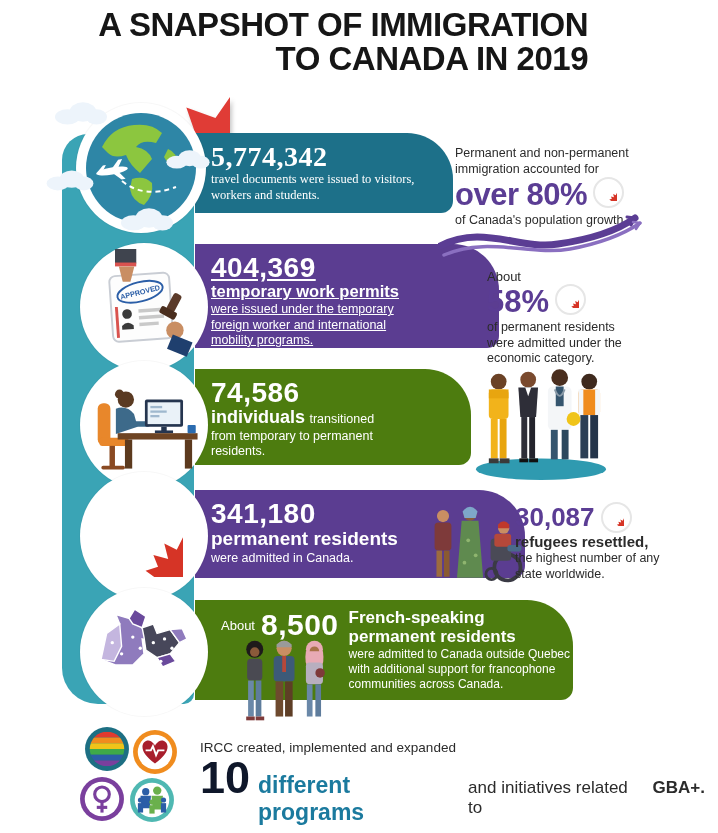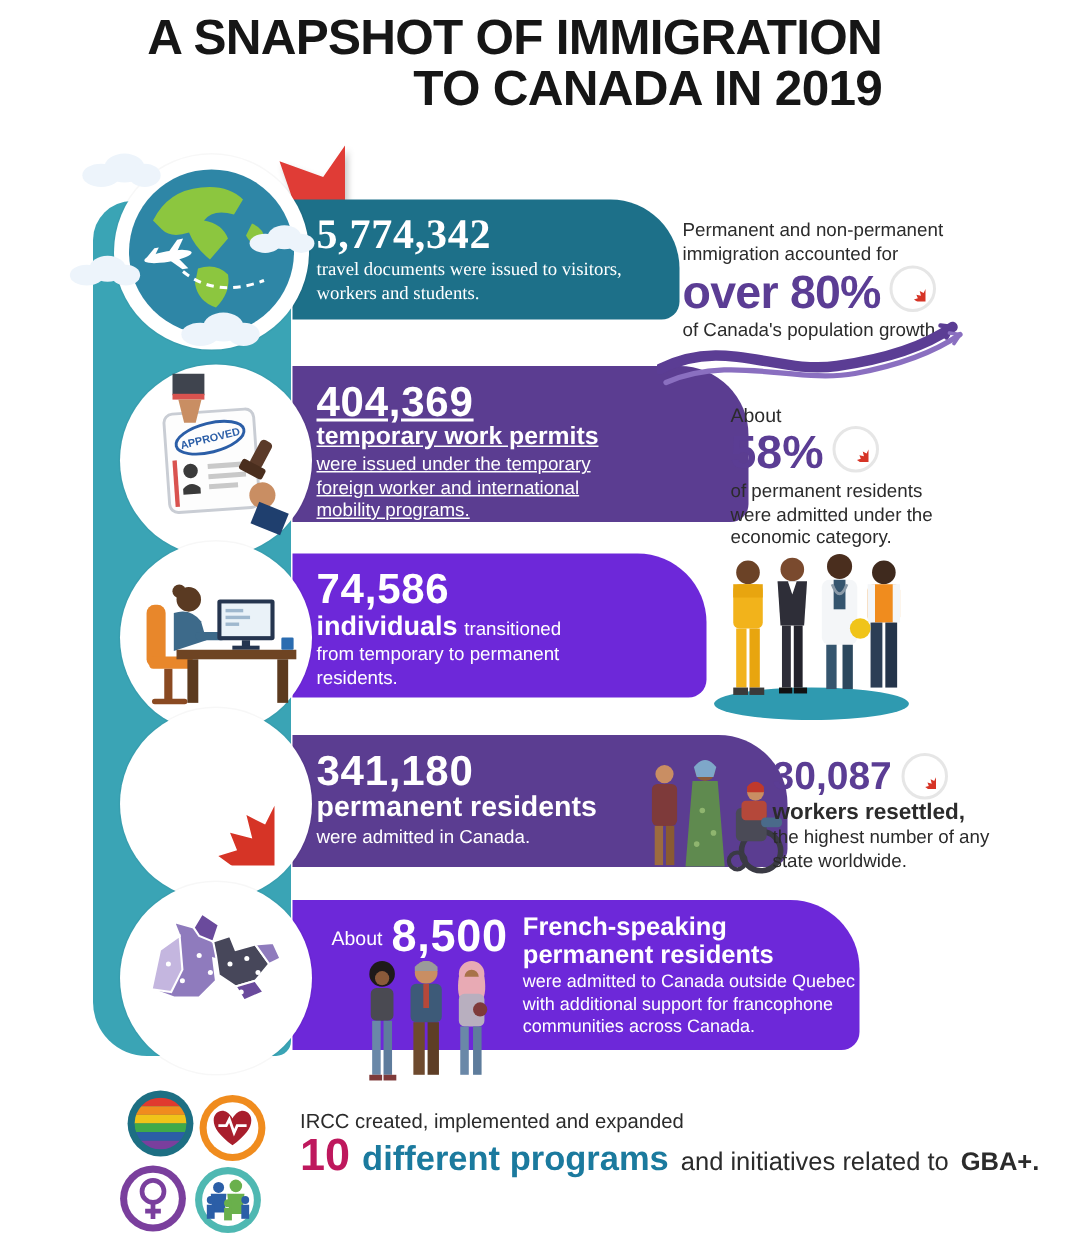--- a/index.html
+++ b/index.html
@@ -16,21 +16,21 @@
         background:#3AA4B5;border-radius:26px 8px 10px 36px;}
 
   
   .banner{position:absolute;left:195px;color:#fff;border-radius:0 46px 12px 0;
           box-sizing:border-box;padding:9px 10px 8px 16px;}
   .banner .stat{font-weight:bold;font-size:28px;line-height:1.05;letter-spacing:0.5px;}
   .banner .heading{font-weight:bold;font-size:16.5px;line-height:1.15;}
   .banner .desc{font-size:12.5px;line-height:1.22;margin-top:1px;}
   .b-teal{background:#1D7089;}
   .b-purple{background:#5B3D91;}
-  .b-rust{background:#6d28d9;}
+  .b-rust{background:#4d7c0f;}
 
   #banner-travel{top:133px;width:258px;height:80px;font-family:Liberation Serif, serif;}
   #banner-travel .desc{width:230px;}
   #banner-permits{top:244px;width:304px;height:104px;text-decoration:underline;}
   #banner-permits .desc{width:210px;}
   #banner-transitioned{top:369px;width:276px;height:96px;}
   #banner-transitioned .desc{width:205px;}
   #banner-permanent{top:490px;width:330px;height:88px;}
   #banner-permanent .heading{font-size:19px;}
   #banner-french{top:600px;width:378px;height:100px;padding-left:26px;}
@@ -61,21 +61,21 @@
   #economic .side-desc{width:155px;}
   #refugees-text{left:515px;top:502px;width:190px;}
   #refugees-text .stat-purple{font-size:26px;}
   #refugees-text .heading{font-size:15px;font-weight:bold;color:#2b2b2b;line-height:1.2;}
   #refugees-text .side-desc{width:160px;}
 
   
   #footer-text{left:200px;top:740px;width:505px;}
   #footer-text .intro{font-size:13.5px;color:#2b2b2b;}
   #footer-text .row{display:flex;align-items:baseline;gap:8px;margin-top:2px;}
-  #footer-text .big-num{font-size:30px;font-weight:bold;color:#be185d;line-height:0.95;}
+  #footer-text .big-num{font-size:45px;font-weight:bold;color:#0f172a;line-height:0.95;}
   #footer-text .programs{font-size:23px;font-weight:bold;color:#1B7A9E;}
   #footer-text .middle{font-size:17px;color:#2b2b2b;}
   #footer-text .gba{font-size:17px;font-weight:bold;color:#2b2b2b;}
   .footer-circle{position:absolute;width:46px;height:46px;}
 </style>
 </head>
 <body>
 
 <div class="canvas">
 
@@ -363,21 +363,21 @@
 
   <div id="refugees-text" class="abs">
     <div class="stat-row">
       <span class="stat-purple">30,087</span>
       <span class="leaf-badge">
         <svg width="15" height="16" viewBox="-50 -50 100 105">
             <use href="#maple-leaf" fill="#D63426"></use>
           </svg>
       </span>
     </div>
-    <div class="heading">workers resettled,</div>
+    <div class="heading">refugees resettled,</div>
     <div class="side-desc">the highest number of any state worldwide.</div>
   </div>
 
   <svg class="abs" style="left:238px;top:636px;width:96px;height:90px;" viewBox="0 0 100 95">
     <g>
       <circle cx="17" cy="14" r="9" fill="#1E1A1A"></circle>
       <circle cx="17" cy="17" r="5" fill="#8A5A3A"></circle>
       <rect x="9" y="24" width="16" height="23" rx="4" fill="#4A4A52"></rect>
       <rect x="10" y="47" width="6" height="38" fill="#6A88A8"></rect>
       <rect x="18" y="47" width="6" height="38" fill="#5E7C9C"></rect>

